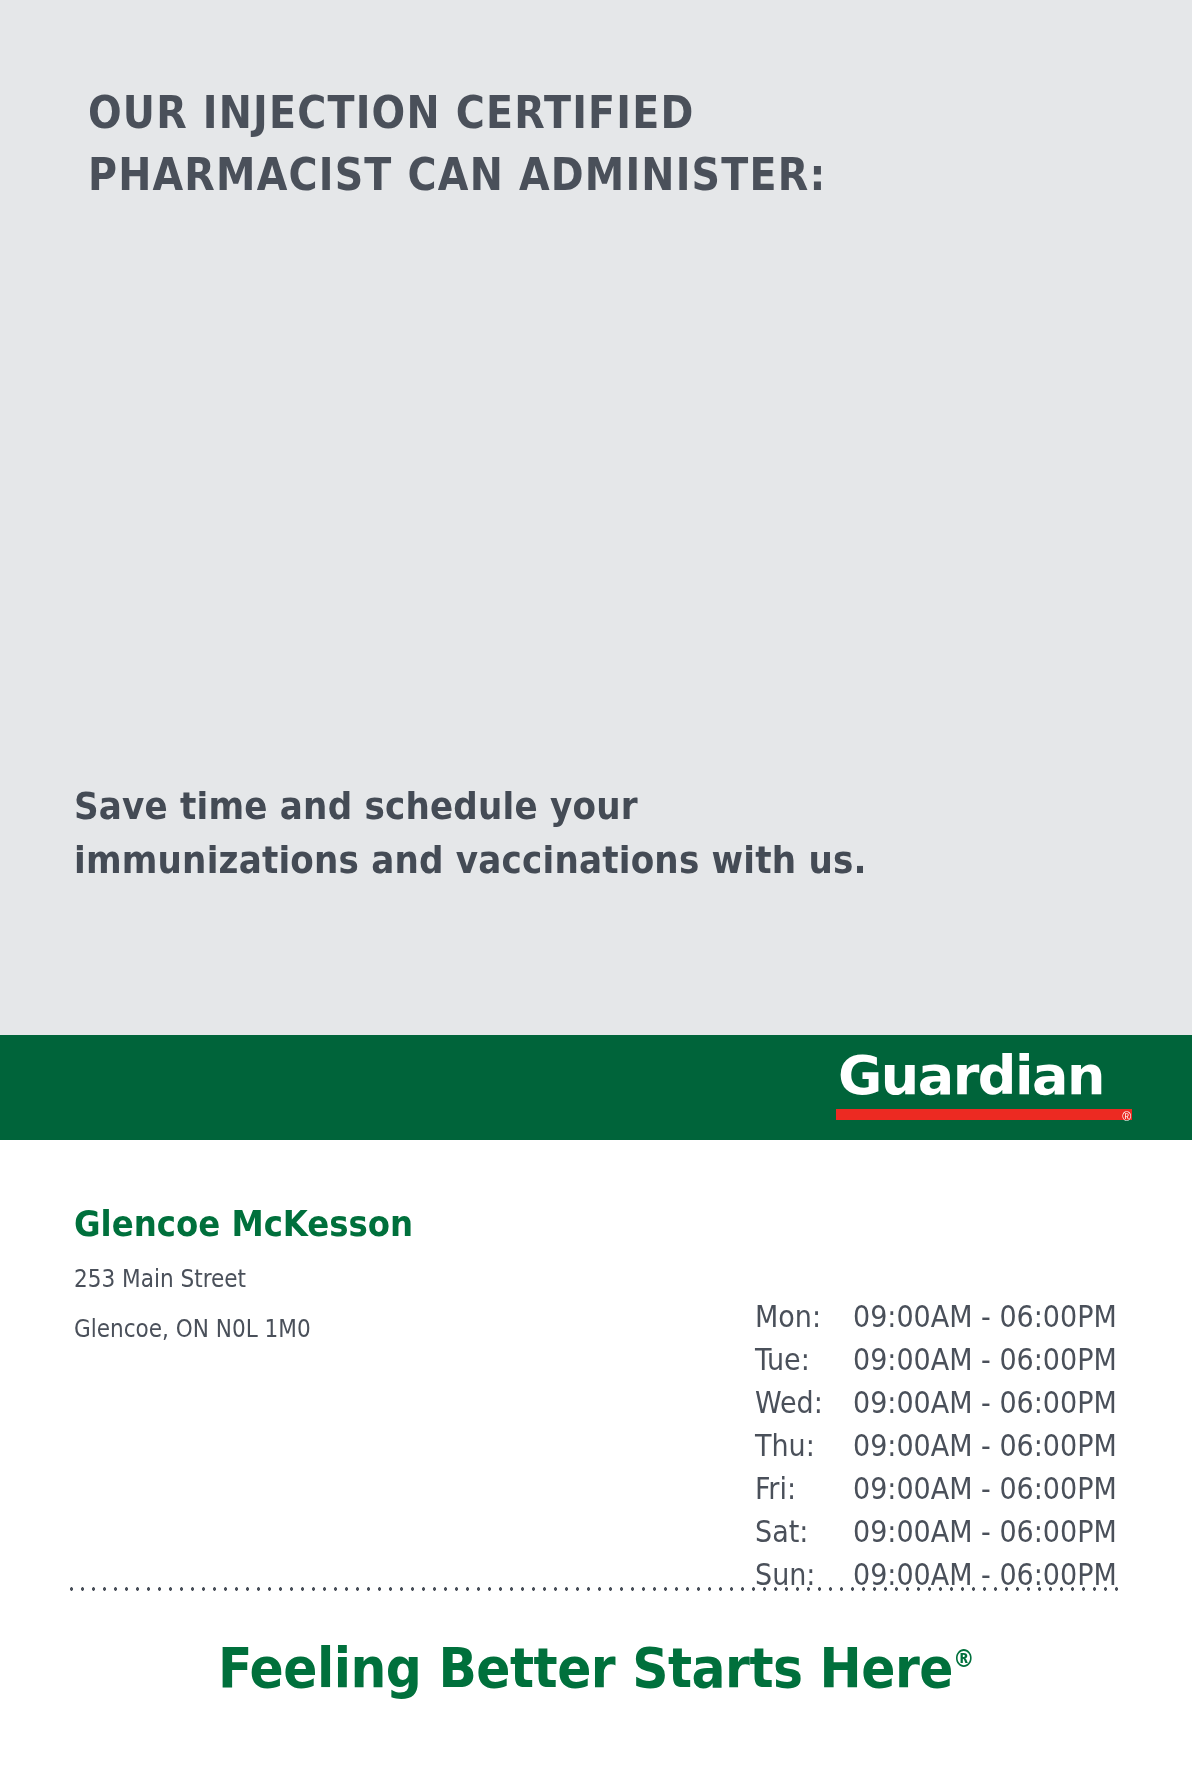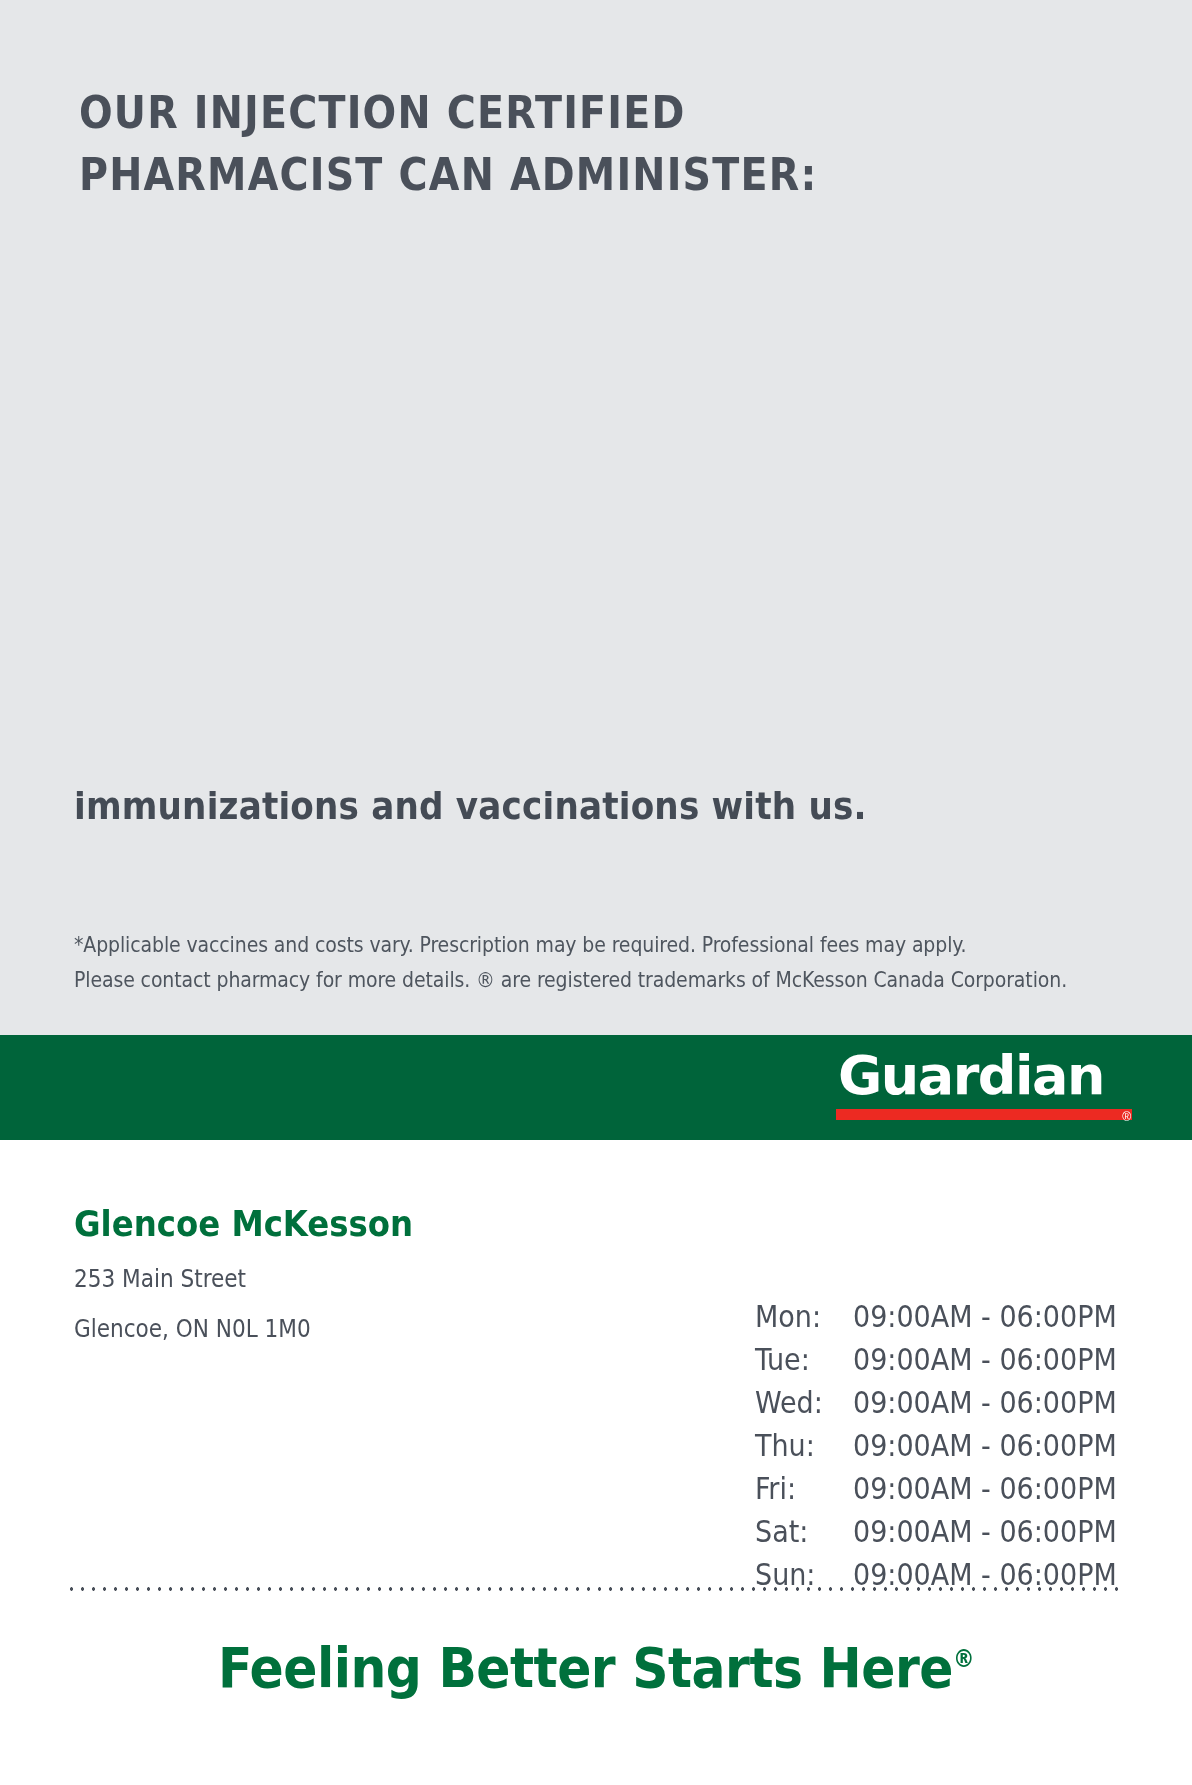--- a/index.html
+++ b/index.html
@@ -20,21 +20,21 @@
     position: absolute;
     left: 0;
     top: 0;
     width: 1192px;
     height: 1035px;
     background: #e5e7e9;
   }
 
   .headline {
     position: absolute;
-    left: 79px;
+    left: 88px;
     top: 82px;
     width: 940px;
     font-family: "DejaVu Sans Condensed", "Liberation Sans Narrow", "Liberation Sans", sans-serif;
     font-weight: bold;
     font-size: 44px;
     line-height: 62px;
     letter-spacing: 1.2px;
     color: #4a505a;
     text-transform: uppercase;
   }
@@ -202,27 +202,24 @@
 <body>
 
 <div class="top-panel">
 
   <div class="headline">
     <span class="headline-line">OUR INJECTION CERTIFIED</span>
     <span class="headline-line">PHARMACIST CAN ADMINISTER:</span>
   </div>
 
   <div class="subhead">
+    <span class="subhead-line">Save time and schedule your</span>
     <span class="subhead-line">immunizations and vaccinations with us.</span>
   </div>
 
-  <div class="disclaimer">
-    <span class="disclaimer-line">*Applicable vaccines and costs vary. Prescription may be required. Professional fees may apply.</span>
-    <span class="disclaimer-line">Please contact pharmacy for more details. ® are registered trademarks of McKesson Canada Corporation.</span>
-  </div>
 
 </div>
 
 <div class="brand-band">
   <div class="brand-logo">
     <span class="brand-wordmark">Guardian</span>
     <span class="brand-rule"></span>
     <span class="brand-reg">®</span>
   </div>
 </div>

